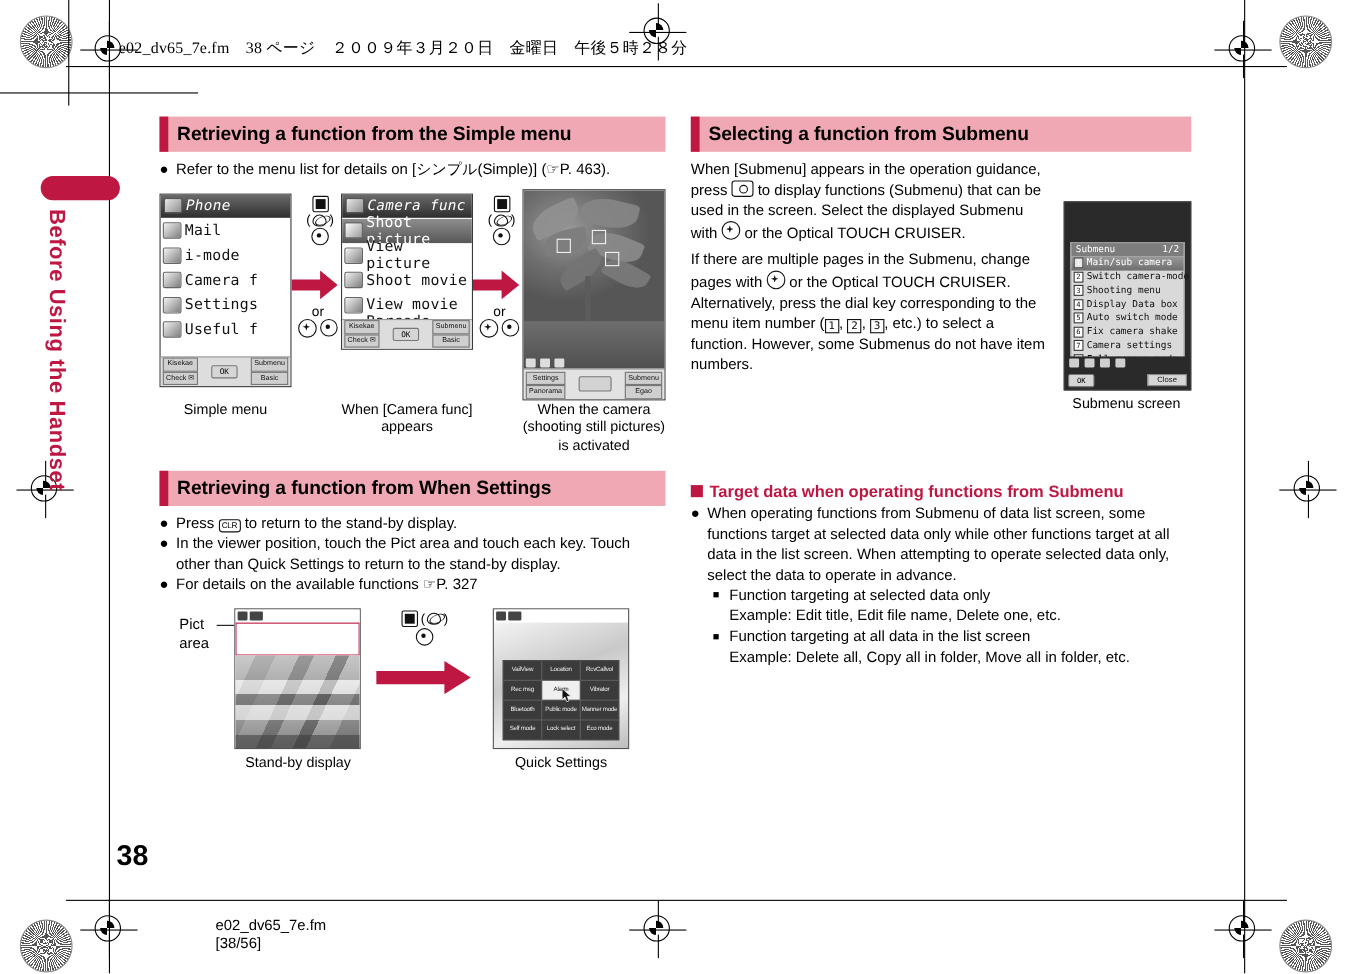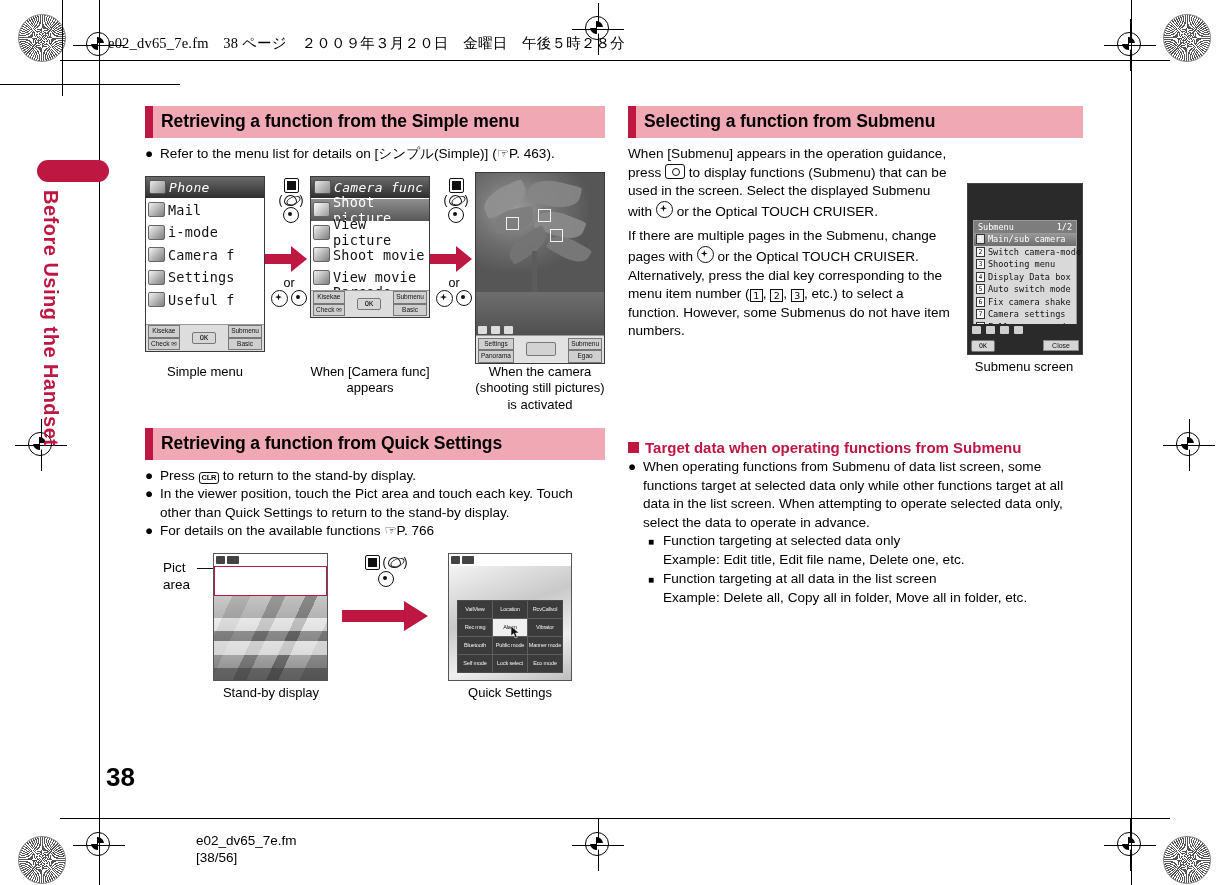--- a/index.html
+++ b/index.html
@@ -60,21 +60,21 @@
   .k-sq{width:13px;height:13px;border:1.6px solid #111;border-radius:2px;position:relative;background:#fff;}
   .k-sq::after{content:"";position:absolute;left:2px;top:2px;right:2px;bottom:2px;background:#111;}
   .k-dot{width:14px;height:14px;border:1.5px solid #111;border-radius:50%;position:relative;background:#fff;}
   .k-dot::after{content:"";position:absolute;left:4px;top:4px;width:4px;height:4px;background:#111;border-radius:50%;}
   .k-nav{width:15px;height:15px;border:1.5px solid #111;border-radius:50%;position:relative;background:#fff;}
   .k-nav::after{content:"";position:absolute;left:3px;top:3px;width:7px;height:7px;background:#111;
      clip-path:polygon(50% 0,62% 38%,100% 50%,62% 62%,50% 100%,38% 62%,0 50%,38% 38%);}
   .k-cam{display:inline-block;width:18px;height:13px;border:1.5px solid #111;border-radius:3px;position:relative;background:#fff;vertical-align:-2px;}
   .k-cam::after{content:"";position:absolute;left:6px;top:3px;width:6px;height:6px;border:1.3px solid #111;border-radius:50%;}
   .k-clr{display:inline-block;border:1.4px solid #111;border-radius:3px;font-size:7.5px;line-height:10px;
-     padding:0 2px;letter-spacing:-.3px;vertical-align:0px;background:#fff;font-weight:bold;text-align:right;}
+     padding:0 2px;letter-spacing:-.3px;vertical-align:0px;background:#fff;font-weight:normal;text-align:right;}
   .k-num{display:inline-block;border:1.3px solid #111;font-size:9.5px;line-height:11px;padding:0 2.5px;
      vertical-align:-1px;background:#fff;font-family:"DejaVu Sans",sans-serif;}
   .k-touch{display:inline-block;width:17px;height:12px;position:relative;vertical-align:-2px;}
   .k-touch::before{content:"";position:absolute;left:1px;top:1px;width:11px;height:9px;border:1.5px solid #111;border-radius:50% 50% 50% 50%/60% 60% 40% 40%;}
   .k-touch::after{content:"";position:absolute;left:3px;top:-1px;width:13px;height:13px;border:1.3px solid #111;border-radius:50%;transform:rotate(-22deg) scaleY(.5);}
 
   
   .screens-row{position:relative;height:180px;margin-top:4px;}
   .pscreen{position:absolute;border:1px solid #3a3a3a;background:#fff;box-sizing:border-box;
      font-family:"DejaVu Sans Mono",monospace;overflow:hidden;}
@@ -370,38 +370,38 @@
         </div>
       </div>
     </div>
 
     <div style="position:relative;height:60px;">
       <div class="caption" style="position:absolute;left:-4px;top:0;width:128px;">Simple menu</div>
       <div class="caption" style="position:absolute;left:160px;top:0;width:130px;">When [Camera func] appears</div>
       <div class="caption" style="position:absolute;left:325px;top:0;width:140px;">When the camera (shooting still pictures) is activated</div>
     </div>
 
-    <div class="section-head" style="margin-top:4px;">Retrieving a function from Quick Settings</div>
+    <div class="section-head" style="margin-top:4px;">Retrieving a function from When Settings</div>
 
 
     <div class="bullet-row">
       <span class="dot">●</span>
       <span class="bt">
         <span>Press</span>
         <span class="k-clr">CLR</span>
         <span>to return to the stand-by display.</span>
       </span>
     </div>
     <div class="bullet-row">
       <span class="dot">●</span>
       <span class="bt">In the viewer position, touch the Pict area and touch each key. Touch other than Quick Settings to return to the stand-by display.</span>
     </div>
     <div class="bullet-row">
       <span class="dot">●</span>
-      <span class="bt">For details on the available functions ☞P. 766</span>
+      <span class="bt">For details on the available functions ☞P. 327</span>
     </div>
 
     <div style="position:relative;height:160px;margin-top:8px;">
 
       <div class="pict-label" style="left:18px;top:10px;width:46px;">
         <span>Pict area</span>
       </div>
       <div class="leader" style="left:52px;top:19px;width:16px;"></div>
 
       <div class="sb-screen" style="left:68px;top:4px;width:115px;height:128px;">

